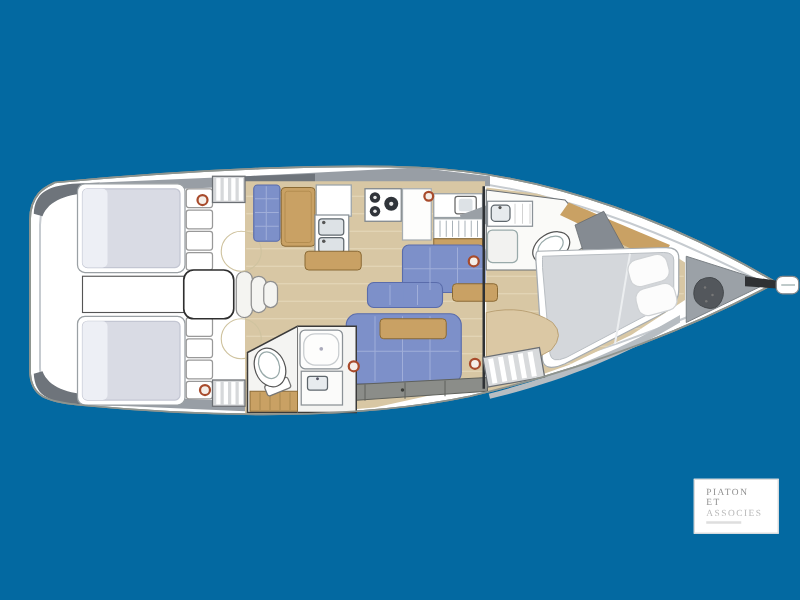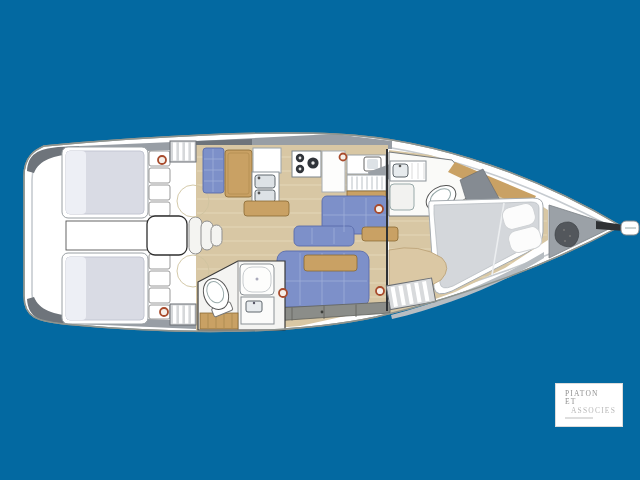--- a/index.html
+++ b/index.html
@@ -26,21 +26,21 @@
   .f-dark{fill:var(--dark-gray);}
   .f-mid{fill:var(--mid-gray);}
   .f-deck{stroke:var(--deck-gray);}
   .plank{stroke:var(--floor-line);stroke-width:0.9;}
   .grid{stroke:var(--settee-grid);stroke-width:0.8;fill:none;}
   .porthole{fill:#f5efe9;stroke:var(--porthole-ring);stroke-width:1.8;}
   .logo{position:absolute;left:555px;top:383px;width:68px;height:44px;
         background:#fff;border:1px solid #dcdcdc;box-sizing:border-box;
         padding:6px 0 0 9px;}
   .logo .ln{font-size:7.5px;line-height:1.1;letter-spacing:1.2px;color:var(--logo-gray);}
-  .logo .ln3{color:var(--logo-light);text-align:center;}
+  .logo .ln3{color:var(--logo-light);}
   .logo .sub{margin-top:2px;width:28px;height:2px;background:#dedede;}
 </style>
 </head>
 <body>
 
 <div class="page">
 <svg class="plan-svg" width="640" height="480" viewBox="0 0 640 480">
 
   <defs>
     <clipPath id="cp-saloon">

